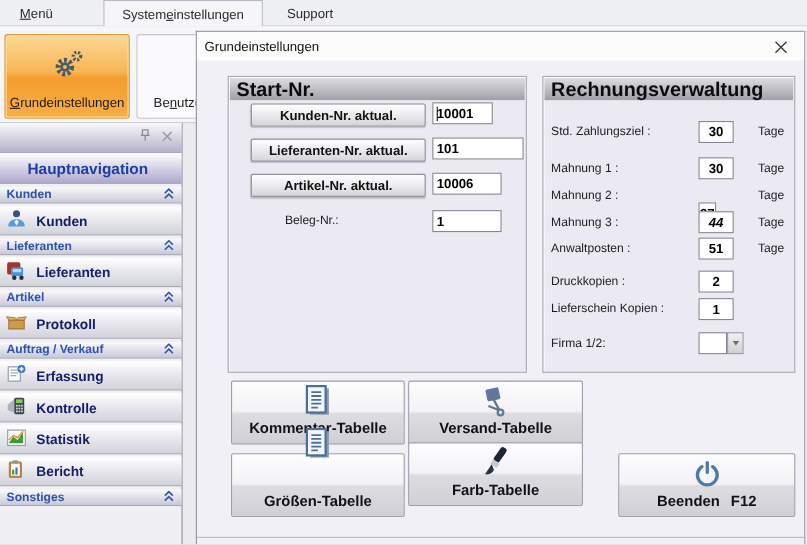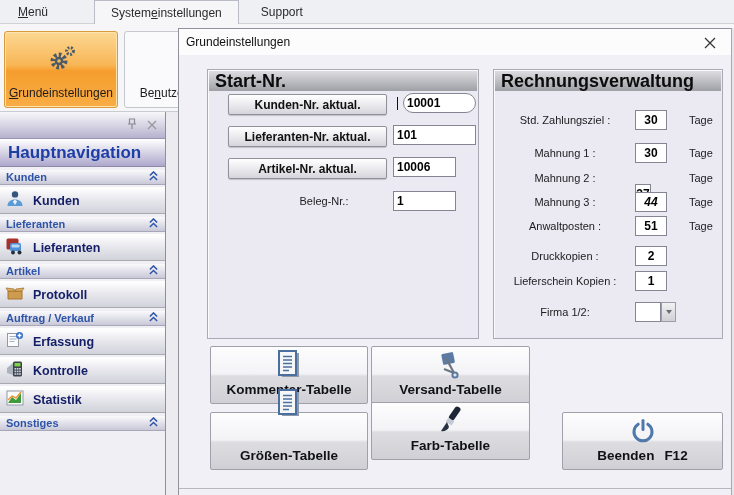--- a/index.html
+++ b/index.html
@@ -21,21 +21,21 @@
              background:linear-gradient(#fcd893 0%,#f8b656 44%,#f59d2e 52%,#f9ad45 100%);
              box-shadow:inset 0 0 0 1px #ffe3ae;}
   .rb-plain{left:124px;width:86px;border:1px solid #c6c8d0;background:#fafafc;}
   .rb-label{white-space:nowrap;color:#1c1c1c;}
   .gear-wrap{flex:1;display:flex;align-items:center;justify-content:center;}
   
   .sidebar{position:absolute;left:0;top:112px;width:166px;height:383px;background:#f0f0f4;border-right:1px solid #8f8f98;}
   .pane-bar{height:27px;background:linear-gradient(#f8f8fa,#b7b1ce);display:flex;align-items:center;
             justify-content:flex-end;padding-right:8px;gap:10px;border-bottom:1px solid #9a94b4;}
   .nav-title{height:28px;background:linear-gradient(#ffffff,#aea8cc);display:flex;align-items:center;
-             padding-left:8px;font-size:17px;font-weight:bold;color:#1c3ea6;border-bottom:1px solid #8f89aa;}
+             padding-left:25px;font-size:14px;font-weight:bold;color:#1c3ea6;border-bottom:1px solid #8f89aa;}
   .nav-group{height:15px;margin-top:3px;background:linear-gradient(#fafafc,#c9c8d8);
              border-bottom:1px solid #a8a7b8;display:flex;align-items:center;justify-content:space-between;
              padding:0 6px;font-size:11px;font-weight:bold;color:#2d54a8;}
   .nav-item{height:27px;margin-top:2px;background:linear-gradient(#ffffff 0%,#e8e8ee 45%,#d2d2db 100%);
             border-top:1px solid #fdfdfe;border-bottom:1px solid #a9a9b2;display:flex;align-items:center;
             gap:8px;padding-left:5px;font-size:12.5px;font-weight:bold;color:#141e66;}
   
   .dialog{position:absolute;left:178px;top:28px;width:553px;height:467px;background:#f1f0f6;
           border-left:1px solid #90929c;border-top:1px solid #90929c;z-index:5;}
   .dlg-title{position:absolute;left:0;top:0;right:0;height:26px;background:#fcfcfd;
@@ -44,21 +44,21 @@
              justify-content:center;}
   .gbox{position:absolute;border:1px solid #a9aab4;box-shadow:1px 1px 0 #fbfbfd inset;background:#ebeaf2;}
   .gbox-header{height:20px;margin:1px;background:linear-gradient(#dddde1,#9fa0a6);display:flex;align-items:center;
                padding-left:6px;font-size:18px;font-weight:bold;color:#0c0c0c;}
   .silver-btn{position:absolute;height:21px;border:1px solid #8f9099;border-radius:2px;
               background:linear-gradient(#ffffff,#e9e9ed 55%,#d4d4da);box-shadow:0 1px 1px rgba(0,0,0,.18);
               font-size:12px;font-weight:bold;color:#111;display:flex;align-items:center;justify-content:center;}
   .field{position:absolute;height:20px;border:1px solid #848793;background:#fff;font-size:12px;font-weight:bold;
          color:#000;font-family:"Liberation Sans","DejaVu Sans",sans-serif;padding:0 3px;}
   .field.center{text-align:center;padding:0;}
-  .flabel{position:absolute;font-size:11px;color:#202024;text-align:center;}
+  .flabel{position:absolute;font-size:11px;color:#202024;text-align:left;}
   .suffix{position:absolute;font-size:11px;color:#202024;}
   .caret{position:absolute;width:1px;height:13px;background:#111;}
   .combo-btn{position:absolute;width:15px;height:20px;border:1px solid #9a9ca6;
              background:linear-gradient(#f2f2f4,#cfcfd5);display:flex;align-items:center;justify-content:center;}
   .arrow-down{width:0;height:0;border-left:3px solid transparent;border-right:3px solid transparent;
               border-top:4px solid #6a6c74;}
   .big-btn{position:absolute;height:58px;border:1px solid #9fa0aa;border-radius:2px;
            background:linear-gradient(#fdfdfe 0%,#f3f3f6 48%,#dddde1 52%,#cfcfd5 100%);
            display:flex;flex-direction:column;align-items:center;justify-content:flex-end;padding-bottom:6px;}
   .big-label{font-size:13.5px;font-weight:bold;color:#101218;white-space:nowrap;}
@@ -225,20 +225,32 @@
     <div class="nav-item">
       <span>
         <svg width="20" height="20" viewBox="0 0 20 20">
           <rect x="2" y="3" width="16" height="14" fill="#fdfdfe" stroke="#8f9aa6" stroke-width="1"></rect>
           <path d="M3 15l4-6 4 3 5-7v10z" fill="#3f9b3a"></path>
           <path d="M3 12l4-4 4 2 5-6" fill="none" stroke="#e8922e" stroke-width="1.4"></path>
         </svg>
       </span>
       <span>Statistik</span>
     </div>
+    <div class="nav-item">
+      <span>
+        <svg width="20" height="20" viewBox="0 0 20 20">
+          <rect x="3" y="2.5" width="12" height="15" rx="1.5" fill="#c2803c"></rect>
+          <rect x="5" y="4.5" width="8" height="11" fill="#fdfdfe"></rect>
+          <rect x="6.5" y="1.5" width="5" height="3" rx="1" fill="#8c9aa8"></rect>
+          <rect x="6" y="10" width="2" height="4.5" fill="#3f9b3a"></rect>
+          <rect x="9" y="8" width="2" height="6.5" fill="#3f74c9"></rect>
+        </svg>
+      </span>
+      <span>Bericht</span>
+    </div>
 
     <div class="nav-group">
       <span>Sonstiges</span>
       <span>
         <svg width="11" height="10" viewBox="0 0 12 11">
             <path d="M2 5L6 1l4 4M2 10L6 6l4 4" fill="none" stroke="#2d54a8" stroke-width="1.6"></path>
           </svg>
       </span>
     </div>
   </div>
@@ -248,21 +260,21 @@
     <div class="dlg-close">
       <svg width="12" height="12" viewBox="0 0 12 12">
           <path d="M1 1l10 10M11 1L1 11" stroke="#333" stroke-width="1.2"></path>
         </svg>
     </div>
 
     <div class="gbox" style="left:28px;top:40px;width:272px;height:270px;">
       <div class="gbox-header">Start-Nr.</div>
     </div>
     <div class="silver-btn" style="left:49px;top:65px;width:159px;">Kunden-Nr. aktual.</div>
-    <input class="field" style="left: 224px; top: 64px; width: 73px; border-radius: 10px;" readonly="" value="10001">
+    <input class="field" style="left: 214px; top: 64px; width: 55px;" readonly="" value="10001">
     <div class="caret" style="left:218px;top:68px;"></div>
     <div class="silver-btn" style="left:49px;top:97px;width:159px;">Lieferanten-Nr. aktual.</div>
     <input class="field" style="left: 214px; top: 96px; width: 83px;" readonly="" value="101">
     <div class="silver-btn" style="left:49px;top:129px;width:159px;">Artikel-Nr. aktual.</div>
     <input class="field" style="left: 214px; top: 128px; width: 63px;" readonly="" value="10006">
     <div class="flabel" style="left:80px;top:166px;width:130px;">Beleg-Nr.:</div>
     <input class="field" style="left: 214px; top: 162px; width: 63px;" readonly="" value="1">
 
     <div class="gbox" style="left:314px;top:40px;width:230px;height:270px;">
       <div class="gbox-header">Rechnungsverwaltung</div>

